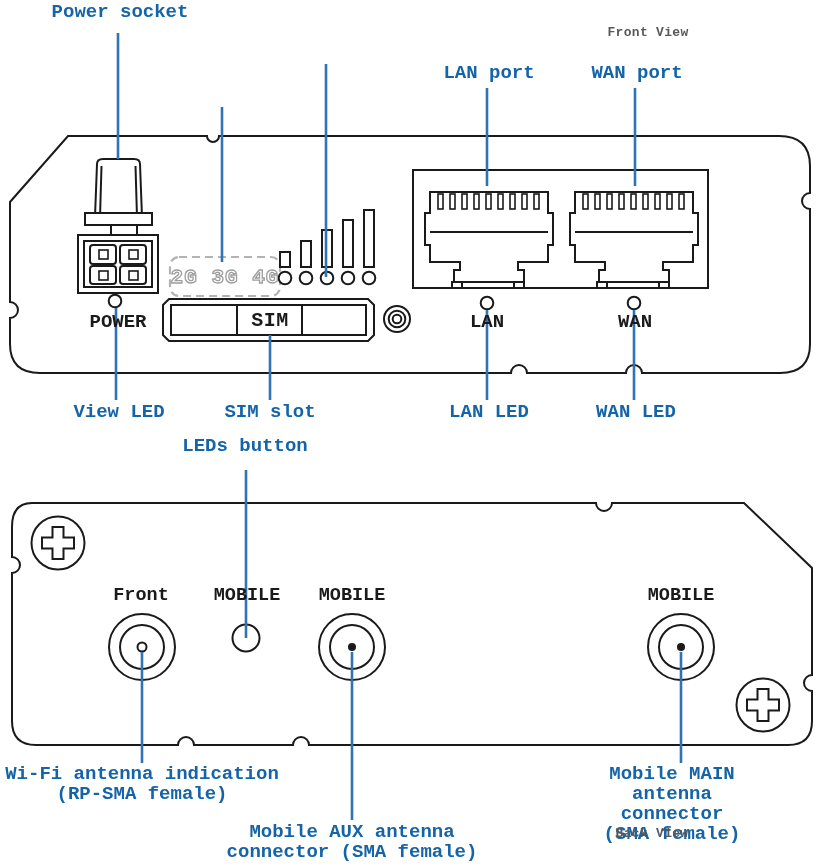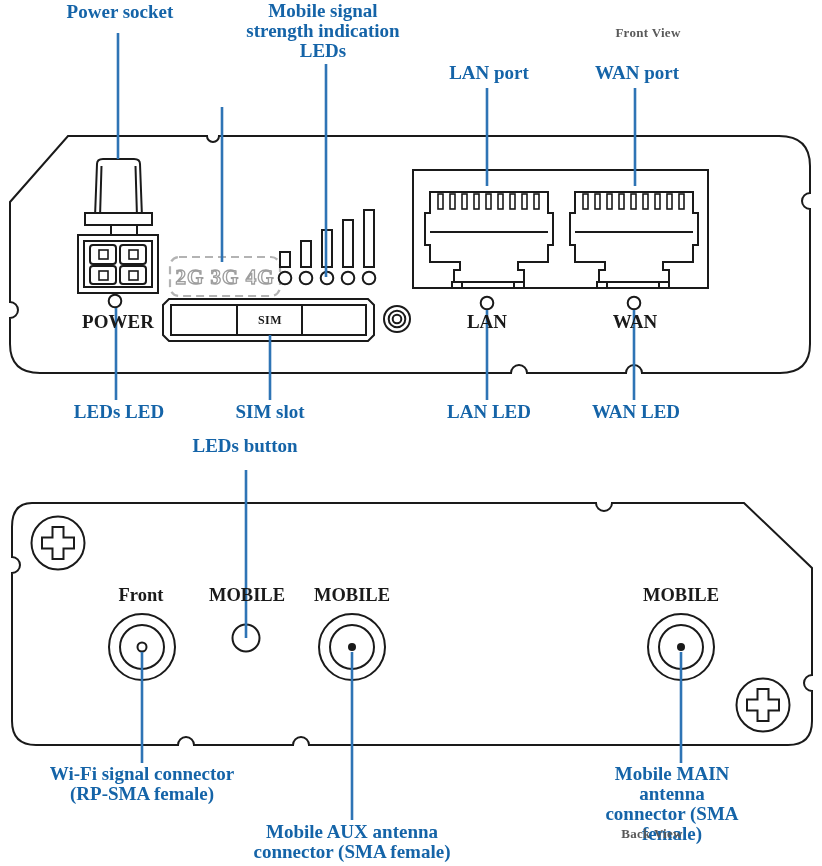--- a/index.html
+++ b/index.html
@@ -1,18 +1,18 @@
 <!DOCTYPE html>
 <html style="--label-blue: #1564a8; --line-blue: #2e74b5; --outline-dark: #1a1a1a; --muted-gray: #595959; --led-text-gray: #9e9e9e; --dashed-gray: #b3b3b3;"><head>
 <meta charset="utf-8">
 <style>
   html,body { margin:0; padding:0; background:#fff; }
   .canvas {
     position:relative; width:822px; height:866px; background:#fff; overflow:hidden;
-    font-family:Liberation Serif, serif;
+    font-family:Liberation Mono, monospace;
   }
   .canvas svg { position:absolute; left:0; top:0; }
   
   .fw { fill:#fff; stroke:var(--outline-dark,#1a1a1a); stroke-width:2; }
   .ln { fill:none; stroke:var(--outline-dark,#1a1a1a); stroke-width:2; }
   .ln2 { fill:none; stroke:var(--outline-dark,#1a1a1a); stroke-width:1.6; }
   .dot { fill:var(--outline-dark,#1a1a1a); stroke:none; }
   .dash { fill:none; stroke:var(--dashed-gray,#b3b3b3); stroke-width:2.2; stroke-dasharray:8 5; }
   .leader { fill:none; stroke:var(--line-blue,#2e74b5); stroke-width:2.6; }
   
@@ -22,21 +22,21 @@
     white-space:pre-line;
   }
   .view-title {
     position:absolute; transform:translateX(-50%); text-align:center;
     color:var(--muted-gray,#595959); font-size:13px; font-weight:700; letter-spacing:.3px;
   }
   .device-label {
     position:absolute; transform:translate(-50%,-50%);
     color:var(--outline-dark,#1a1a1a); font-size:19px; font-weight:700; white-space:nowrap;
   }
-  .sim-label { font-size:12px; letter-spacing:.5px; }
+  .sim-label { font-size:20px; letter-spacing:.5px; }
   .back-label { font-size:18.5px; }
   .network-type-text {
     position:absolute; transform:translate(-50%,-50%);
     font-size:21px; font-weight:700; letter-spacing:1px; white-space:nowrap;
     color:#fff; -webkit-text-stroke:1.3px var(--led-text-gray,#9e9e9e);
     text-shadow:0 0 0 var(--led-text-gray,#9e9e9e);
   }
 </style>
 </head>
 <body>
@@ -164,46 +164,43 @@
          M270,335 V400
          M487,310 V400
          M634,310 V400
          M246,470 V638
          M142,652 V763
          M352,652 V820
          M681,652 V763"></path>
   </svg>
 
   <div class="callout" style="left:120px;top:2px">Power socket</div>
-  <div class="callout" style="left:323px;top:1px">Mobile signal
-strength indication
-LEDs</div>
   <div class="callout" style="left:489px;top:63px">LAN port</div>
   <div class="callout" style="left:637px;top:63px">WAN port</div>
   <div class="view-title" style="left:648px;top:25px">Front View</div>
 
   <div class="network-type-text" style="left:225px;top:277px">2G 3G 4G</div>
   <div class="device-label" style="left:118px;top:322px">POWER</div>
   <div class="device-label sim-label" style="left:270px;top:320px">SIM</div>
   <div class="device-label" style="left:487px;top:322px">LAN</div>
   <div class="device-label" style="left:635px;top:322px">WAN</div>
 
-  <div class="callout" style="left:119px;top:402px">LEDs LED</div>
+  <div class="callout" style="left:119px;top:402px">View LED</div>
   <div class="callout" style="left:270px;top:402px">SIM slot</div>
   <div class="callout" style="left:489px;top:402px">LAN LED</div>
   <div class="callout" style="left:636px;top:402px">WAN LED</div>
 
   <div class="callout" style="left:245px;top:436px">LEDs button</div>
 
   <div class="device-label back-label" style="left:141px;top:595px">Front</div>
   <div class="device-label back-label" style="left:247px;top:595px">MOBILE</div>
   <div class="device-label back-label" style="left:352px;top:595px">MOBILE</div>
   <div class="device-label back-label" style="left:681px;top:595px">MOBILE</div>
 
-  <div class="callout" style="left:142px;top:764px">Wi-Fi signal connector
+  <div class="callout" style="left:142px;top:764px">Wi-Fi antenna indication
 (RP-SMA female)</div>
   <div class="callout" style="left:352px;top:822px">Mobile AUX antenna
 connector (SMA female)</div>
   <div class="callout" style="left:672px;top:764px">Mobile MAIN antenna
 connector (SMA female)</div>
   <div class="view-title" style="left:652px;top:826px">Back View</div>
 
 </div>
 
 </body></html>

